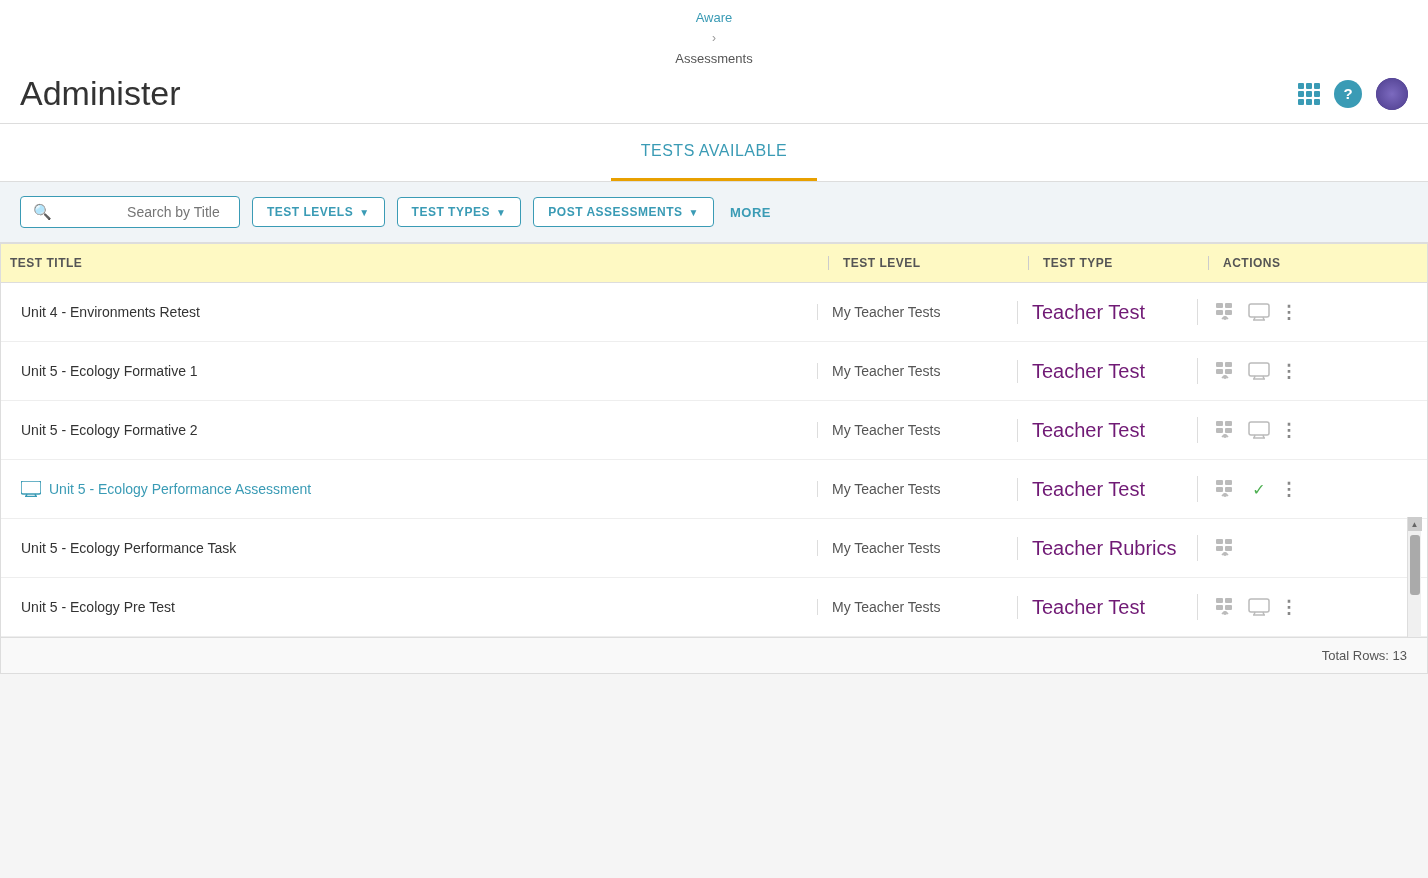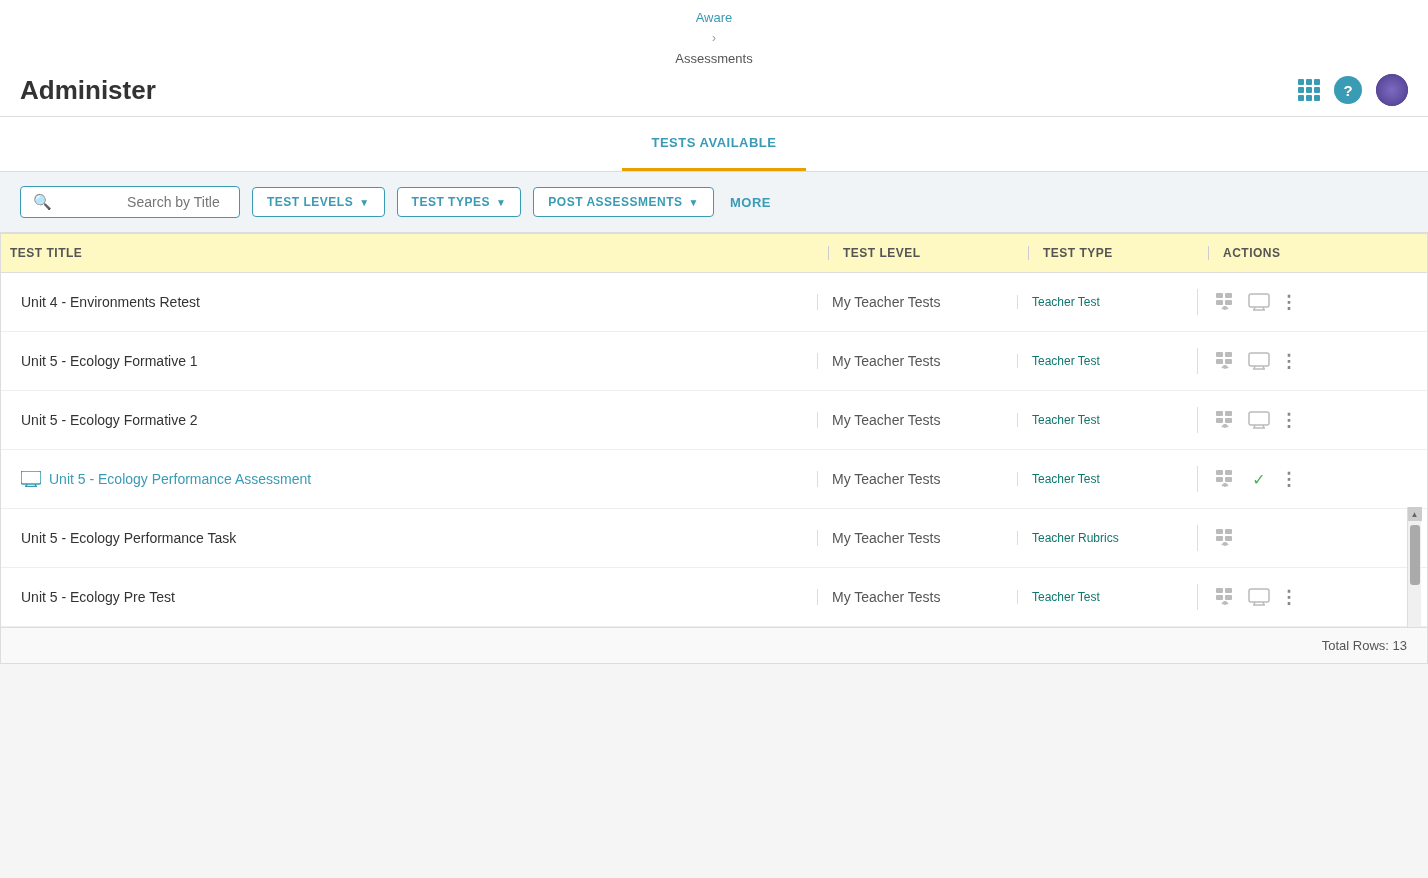--- a/index.html
+++ b/index.html
@@ -5,52 +5,52 @@
     * { box-sizing: border-box; margin: 0; padding: 0; }
     body { font-family: 'Segoe UI', Arial, sans-serif; background: #f5f5f5; color: #333; font-size: 14px; }
 
     
     .header { background: #fff; border-bottom: 1px solid #ddd; padding: 0 20px; }
     .breadcrumb { display: flex; align-items: center; gap: 6px; padding: 10px 0 4px; color: #555; font-size: 13px; flex-direction: column; }
     .breadcrumb .aware { color: #3a9bb5; cursor: pointer; }
     .breadcrumb .chevron { color: #999; font-size: 12px; }
     .breadcrumb .current { color: #555; }
     .header-row { display: flex; align-items: center; justify-content: space-between; padding: 4px 0 10px; }
-    .page-title { font-size: 26px; font-weight: bold; color: #333; }
+    .page-title { font-size: 34px; font-weight: normal; color: #333; }
     .header-icons { display: flex; align-items: center; gap: 14px; }
     .grid-icon { display: grid; grid-template-columns: repeat(3,6px); gap: 2px; cursor: pointer; }
     .grid-dot { width: 6px; height: 6px; background: #3a9bb5; border-radius: 1px; }
     .help-icon { width: 28px; height: 28px; border-radius: 50%; background: #3a9bb5; color: #fff; display: flex; align-items: center; justify-content: center; font-weight: bold; font-size: 15px; cursor: pointer; }
     .avatar { width: 32px; height: 32px; border-radius: 50%; background: #4a3a8a; display: flex; align-items: center; justify-content: center; overflow: hidden; cursor: pointer; }
     .avatar-inner { width: 100%; height: 100%; background: radial-gradient(circle at center, #7c6abf, #4a3a8a); border-radius: 50%; }
 
     
     .tabs-bar { background: #fff; border-bottom: 1px solid #ddd; display: flex; justify-content: center; gap: 0; }
-    .tab { padding: 18px 30px; font-size: 13px; font-weight: 700; letter-spacing: 0.5px; color: #888; cursor: pointer; border-bottom: 3px solid transparent; text-transform: uppercase; }
+    .tab { padding: 18px 30px; font-size: 16px; font-weight: 400; letter-spacing: 0.5px; color: #888; cursor: pointer; border-bottom: 3px solid transparent; text-transform: uppercase; }
     .tab.active { color: #3a9bb5; border-bottom: 3px solid #e8a000; }
 
     
     .filters-bar { background: #f0f4f7; padding: 14px 20px; display: flex; align-items: center; gap: 12px; border-bottom: 1px solid #ddd; }
     .search-box { display: flex; align-items: center; gap: 8px; border: 1.5px solid #3a9bb5; border-radius: 4px; padding: 6px 12px; background: #fff; min-width: 220px; }
     .search-icon { color: #3a9bb5; font-size: 15px; }
     .search-input { border: none; outline: none; font-size: 14px; color: #999; width: 160px; background: transparent; text-align: right; }
     .filter-btn { display: flex; align-items: center; gap: 6px; border: 1.5px solid #3a9bb5; border-radius: 4px; padding: 7px 14px; background: #fff; color: #3a9bb5; font-size: 12px; font-weight: 700; letter-spacing: 0.5px; cursor: pointer; text-transform: uppercase; }
     .filter-btn .caret { font-size: 10px; }
     .more-btn { color: #3a9bb5; font-size: 13px; font-weight: 600; letter-spacing: 0.5px; cursor: pointer; text-transform: uppercase; margin-left: 4px; background: none; border: none; }
 
     
     .table-container { background: #fff; margin: 0; border: 1px solid #ddd; }
     .table-header { display: grid; grid-template-columns: 1fr 200px 180px 180px 30px; padding: 12px 9px; border-bottom: 1px solid #ddd; background: #fef9c3; }
     .col-header { font-size: 12px; font-weight: 600; color: #555; letter-spacing: 0.5px; text-transform: uppercase; }
     .col-header.with-border { border-left: 1px solid #ccc; padding-left: 14px; }
     .table-row { display: grid; grid-template-columns: 1fr 200px 180px 180px 30px; padding: 16px 20px; border-bottom: 1px solid #eee; align-items: center; background: #fff; }
     .cell-title { font-size: 14px; color: #333; display: flex; align-items: center; gap: 8px; }
     .cell-title.link { color: #3a9bb5; cursor: pointer; }
     .cell-level { font-size: 14px; color: #555; border-left: 1px solid #ddd; padding-left: 14px; }
-    .cell-type { font-size: 12px; color: #0f766e; border-left: 1px solid #ddd; padding-left: 14px; }
+    .cell-type { font-size: 20px; color: #701a75; border-left: 1px solid #ddd; padding-left: 14px; }
     .cell-actions { display: flex; align-items: center; gap: 8px; border-left: 1px solid #ddd; padding-left: 14px; }
     .action-icon { width: 26px; height: 26px; display: flex; align-items: center; justify-content: center; color: #aaa; font-size: 16px; cursor: pointer; }
     .action-icon.green { color: #4caf50; }
     .action-menu { color: #888; font-size: 18px; cursor: pointer; font-weight: bold; }
 
     
     .table-scroll-area { position: relative; overflow: hidden; max-height: 520px; }
 
     .footer-row { padding: 10px 20px; background: #f9f9f9; border-top: 1px solid #ddd; text-align: right; font-size: 13px; color: #555; }
   </style>

